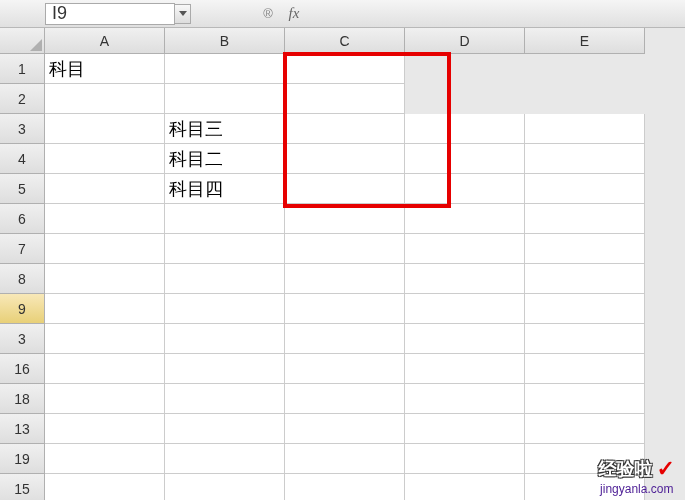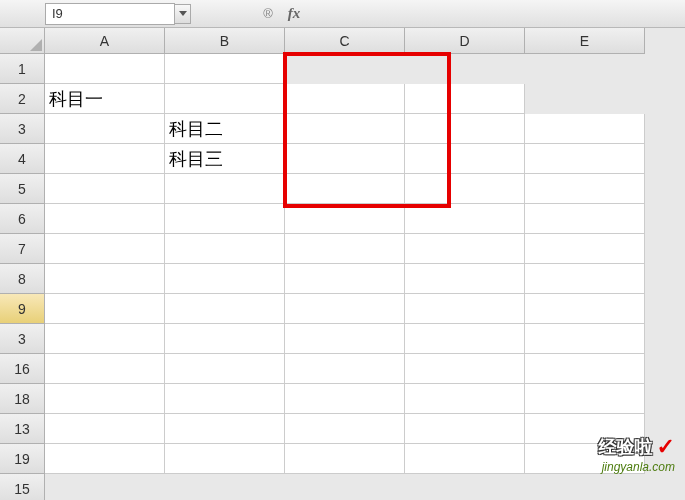--- a/index.html
+++ b/index.html
@@ -17,21 +17,21 @@
       border-bottom: 1px solid #b8b8b8;
       display: flex;
       align-items: center;
       padding-left: 45px;
     }
     .name-box {
       width: 130px;
       height: 20px;
       background: #fff;
       border: 1px solid #aaa;
-      font-size: 13px;
+      font-size: 18px;
       padding: 10px 6px;
       color: #333;
       display: flex;
       align-items: center;
     }
     .dropdown-btn {
       width: 16px;
       height: 20px;
       background: linear-gradient(#f8f8f8, #ddd);
       border: 1px solid #aaa;
@@ -54,21 +54,20 @@
     .fx-label {
       width: 28px;
       height: 20px;
       display: flex;
       align-items: center;
       justify-content: center;
       font-style: italic;
       font-family: "Times New Roman", serif;
       color: #666;
       font-size: 15px;
-      font-weight: bold;
     }
     .sheet-area {
       display: flex;
     }
     .corner {
       width: 45px;
       min-width: 45px;
       height: 26px;
       background: linear-gradient(#f0f0f0, #dedede);
       border-right: 1px solid #b0b0b0;
@@ -139,37 +138,36 @@
       border: 4px solid #e60000;
       pointer-events: none;
       top: -2px;
       left: 238px;
       width: 168px;
       height: 156px;
     }
     .watermark {
       position: absolute;
       right: 10px;
-      bottom: 26px;
-      text-align: right;
+      bottom: 4px;
+      text-align: center;
     }
     .wm-top {
       font-weight: bold;
       color: #fff;
       font-size: 18px;
       text-shadow: -1px -1px 0 #333, 1px -1px 0 #333, -1px 1px 0 #333, 1px 1px 0 #333;
       display: inline-flex;
       align-items: center;
       gap: 4px;
     }
     .wm-check { color: #e60000; font-size: 22px; text-shadow: none; font-weight: bold;}
     .wm-bottom {
       font-size: 12px;
-      color: #4d7c0f;
-      font-style: italic;
+      color: #4c1d95;
     }
   </style>
 </head>
 <body>
 
 <div class="top-bar">
   <div class="name-box">
     <span>I9</span>
   </div>
   <div class="dropdown-btn">
@@ -215,39 +213,46 @@
       <div class="row-head">3</div>
       <div class="row-head">16</div>
       <div class="row-head">18</div>
       <div class="row-head">13</div>
       <div class="row-head">19</div>
       <div class="row-head">15</div>
     </div>
   <div class="cells-container" id="cells-container">
     <div class="highlight-box"></div>
   <div class="cell-row">
-        <div class="cell"></div>
-        <div class="cell"></div>
-      </div>
-      <div class="cell-row">
-        <div class="cell">科目一</div>
+        <div class="cell">科目</div>
+        <div class="cell"></div>
+        <div class="cell"></div>
+      </div>
+      <div class="cell-row">
+        <div class="cell"></div>
+        <div class="cell"></div>
+        <div class="cell"></div>
+      </div>
+      <div class="cell-row">
+        <div class="cell"></div>
+        <div class="cell">科目三</div>
         <div class="cell"></div>
         <div class="cell"></div>
         <div class="cell"></div>
       </div>
       <div class="cell-row">
         <div class="cell"></div>
         <div class="cell">科目二</div>
         <div class="cell"></div>
         <div class="cell"></div>
         <div class="cell"></div>
       </div>
       <div class="cell-row">
         <div class="cell"></div>
-        <div class="cell">科目三</div>
+        <div class="cell">科目四</div>
         <div class="cell"></div>
         <div class="cell"></div>
         <div class="cell"></div>
       </div>
       <div class="cell-row">
         <div class="cell"></div>
         <div class="cell"></div>
         <div class="cell"></div>
         <div class="cell"></div>
         <div class="cell"></div>

